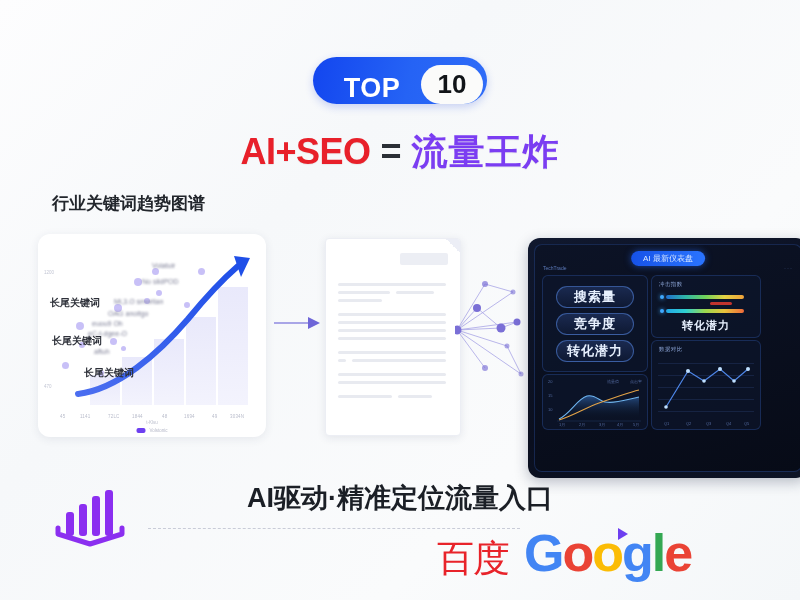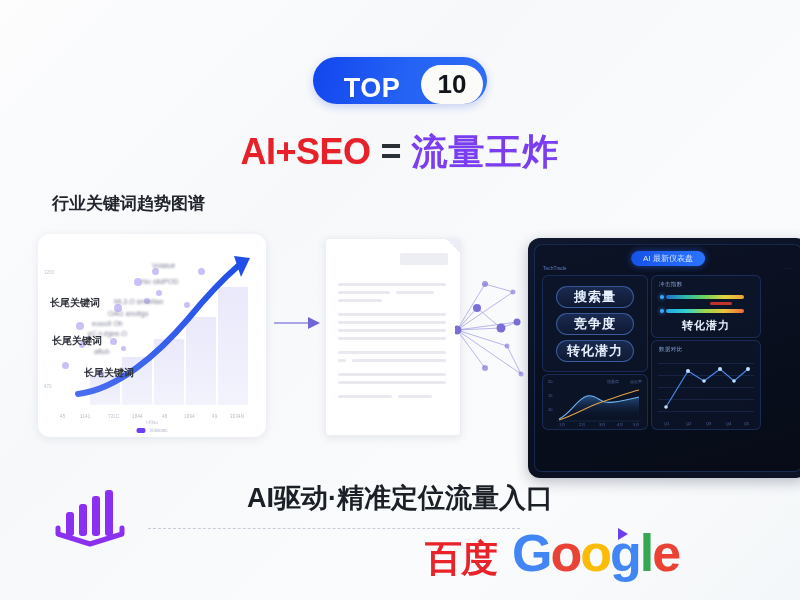--- a/index.html
+++ b/index.html
@@ -138,21 +138,21 @@
     font-size:27px;font-weight:bold;color:#1b1f26;white-space:nowrap;
   }
   .dash-rule{
     position:absolute;left:148px;top:528px;width:372px;height:0;
     border-top:1px dashed #c9ccd8;
   }
   .bar-icon{position:absolute;left:48px;top:482px;width:86px;height:66px;}
   .logo-row{position:absolute;left:424px;top:522px;height:62px;display:flex;align-items:center;}
   .baidu{display:flex;align-items:flex-end;height:58px;}
   .baidu-mark{position:relative;width:70px;height:58px;}
-  .baidu-txt{font-size:37px;font-weight:bold;color:#e8232a;letter-spacing:-1px;margin-left:1px;line-height:1;padding-bottom:5px;}
+  .baidu-txt{font-size:37px;font-weight:normal;color:#e8232a;letter-spacing:-1px;margin-left:13px;line-height:1;padding-bottom:5px;}
   .google{display:flex;align-items:baseline;font-size:52px;font-weight:bold;letter-spacing:-2px;margin-left:15px;line-height:1;}
   .g-b{color:#4285f4;} .g-r{color:#ea4335;} .g-y{color:#fbbc05;} .g-g{color:#34a853;}
   .play-tri{position:absolute;left:618px;top:528px;width:0;height:0;
     border-left:10px solid #6d3ff0;border-top:6px solid transparent;border-bottom:6px solid transparent;}
 </style>
 </head>
 <body>
 
 <div class="stage">
 

